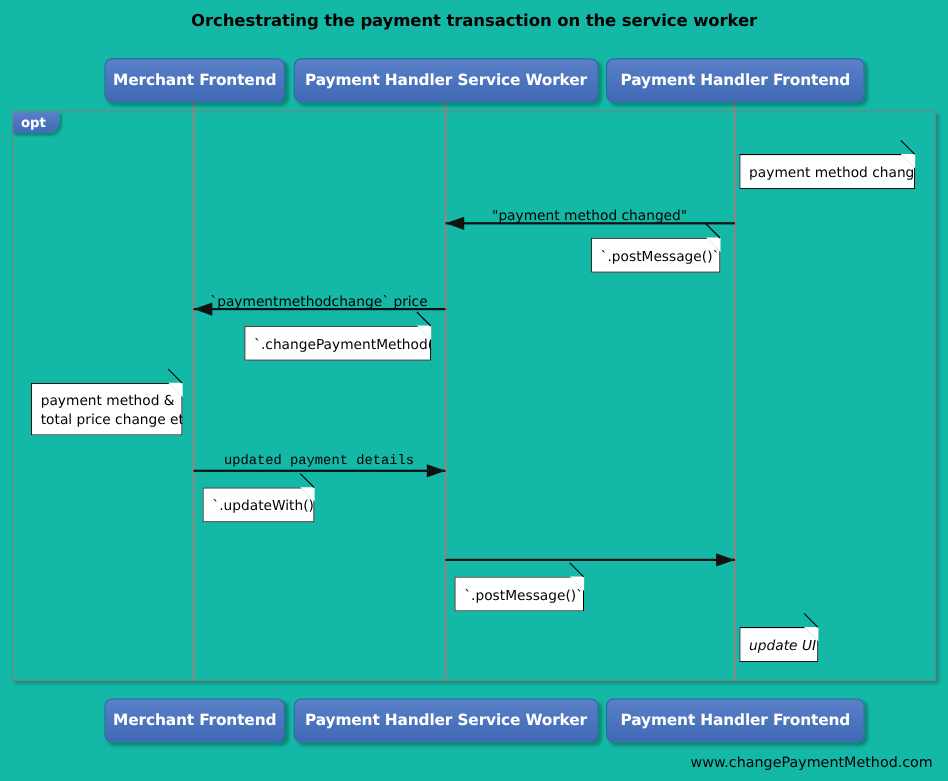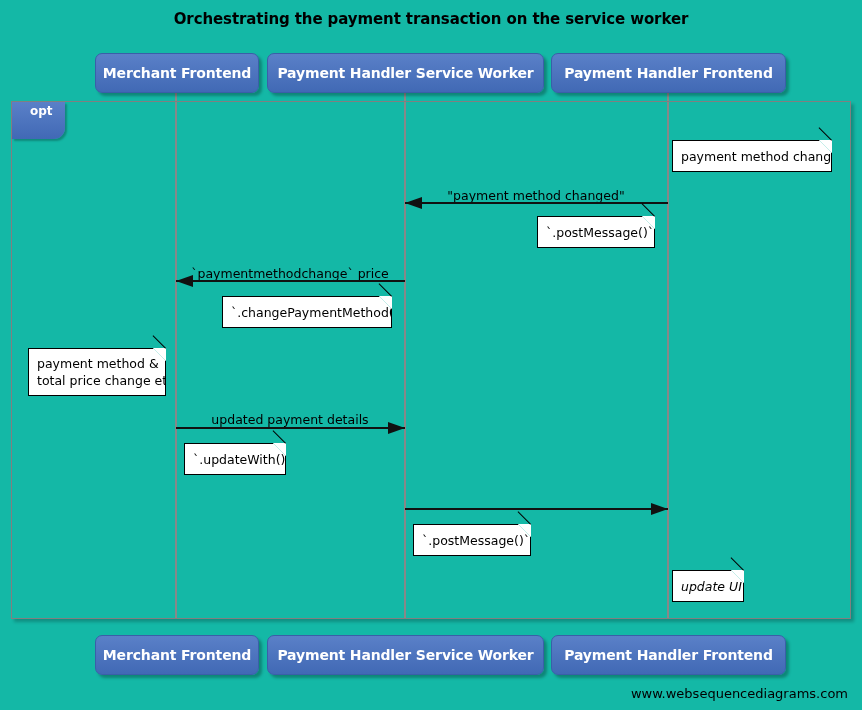--- a/index.html
+++ b/index.html
@@ -63,22 +63,22 @@
     position: absolute;
     border: 1px solid #808080;
     box-shadow: 3px 3px 3px rgba(0,0,0,0.22);
     background: transparent;
     box-sizing: border-box;
   }
   .frag-tag {
     position: absolute;
     left: 0px;
     top: 0px;
-    height: 37px;
-    padding: 0 12px 0 18px;
+    height: 19px;
+    padding: 0 12px 0 7px;
     background: #4A72BE;
     background: linear-gradient(#5A80C8, #4169B5);
     color: #ffffff;
     font-size: 12px;
     font-weight: bold;
     line-height: 19px;
     border-bottom-right-radius: 11px;
     box-shadow: 2px 2px 2px rgba(0,0,0,0.25);
   }
   .frag-guard {
@@ -209,21 +209,21 @@
     <div class="note-fold-line"></div>
   </div>
 
   <div class="note-wrap" style="left:28px; top:348px;">
     <div class="note" style="width:138px; height:48px; line-height:17px; padding-top:6px;">payment method &amp;
 total price change etc</div>
     <div class="note-fold-tri"></div>
     <div class="note-fold-line"></div>
   </div>
 
-  <div class="msg-label" style="left:176px; top:412px; width:228px;">updated payment details</div>
+  <div class="msg-label" style="left:176px; top:412px; width:228px;font-family:Liberation Mono, monospace;">updated payment details</div>
   <div class="msg-line" style="left:176px; top:427px; width:229px;"></div>
   <div class="arrowhead arrow-right" style="left:388px; top:422px;"></div>
 
   <div class="note-wrap" style="left:184px; top:443px;">
     <div class="note" style="width:102px; height:32px; line-height:20px;">`.updateWith()`</div>
     <div class="note-fold-tri"></div>
     <div class="note-fold-line"></div>
   </div>
 
   <div class="msg-line" style="left:405px; top:508px; width:263px;"></div>
@@ -244,15 +244,15 @@
   <div class="actor-box" style="left:95px; top:635px; width:162px;">
     <span>Merchant Frontend</span>
   </div>
   <div class="actor-box" style="left:267px; top:635px; width:275px;">
     <span>Payment Handler Service Worker</span>
   </div>
   <div class="actor-box" style="left:551px; top:635px; width:233px;">
     <span>Payment Handler Frontend</span>
   </div>
 
-  <div class="footer-link">www.websequencediagrams.com</div>
+  <div class="footer-link">www.changePaymentMethod.com</div>
 
 </div>
 
 </body></html>

